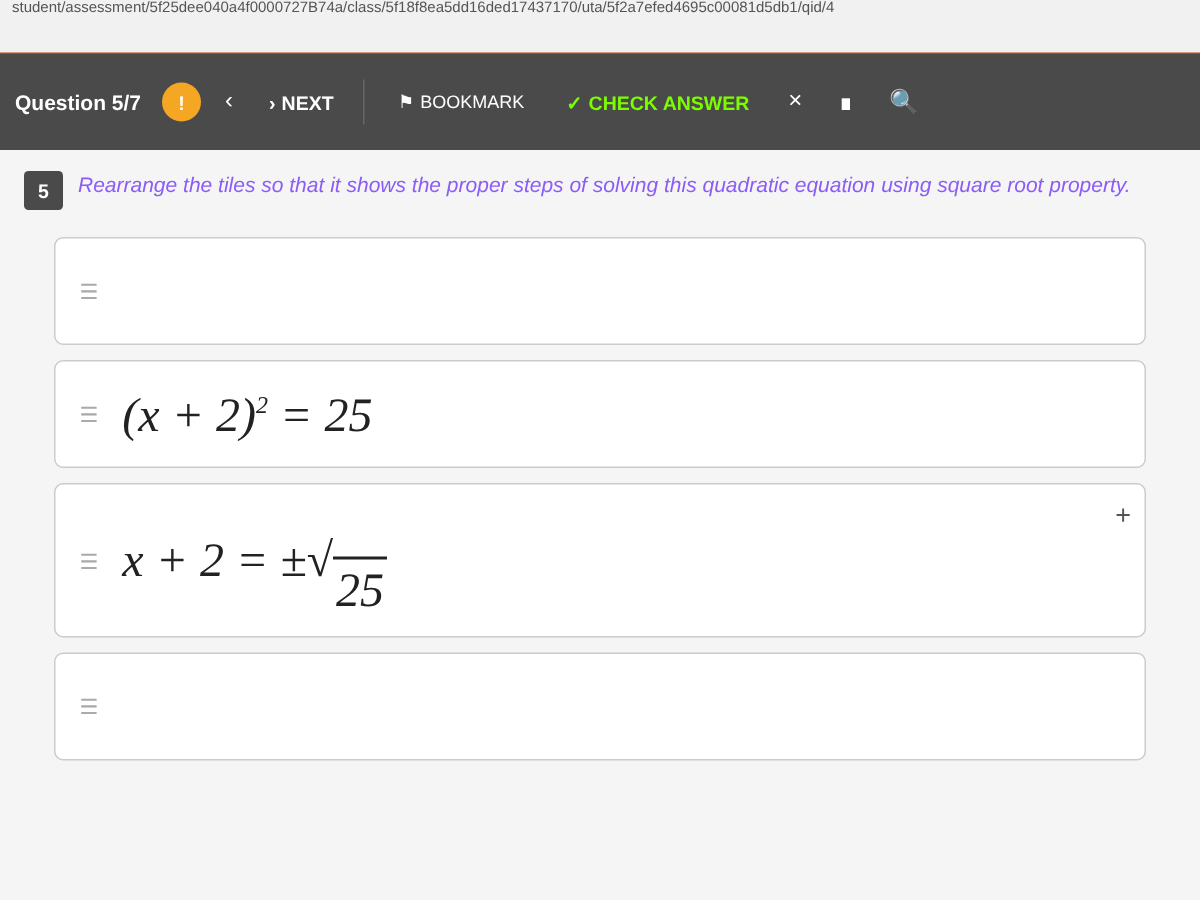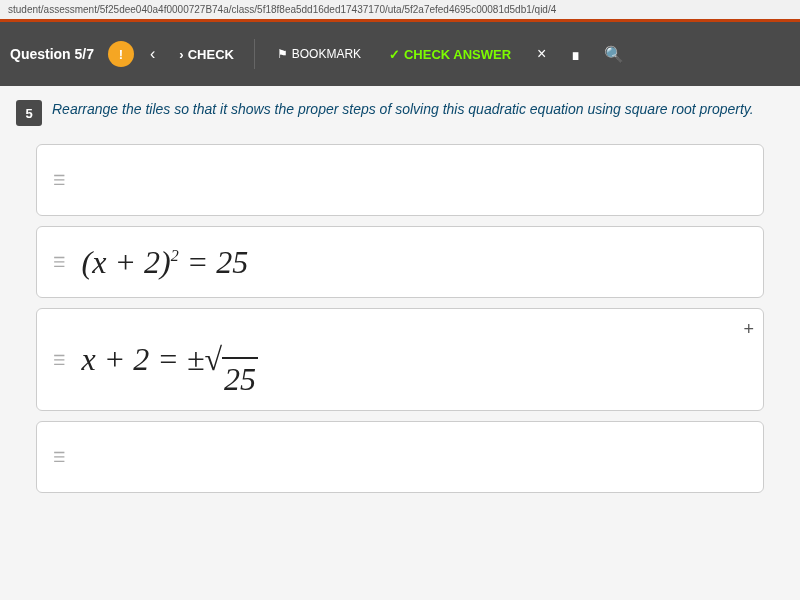--- a/index.html
+++ b/index.html
@@ -8,27 +8,27 @@
       width: 800px;
       height: 600px;
       background: #e8e8e8;
       font-family: Arial, sans-serif;
       overflow: hidden;
     }
 
     
     .url-bar {
       background: #f1f1f1;
-      height: 22px;
-      display: flex;
-      align-items: center;
+      height: 36px;
+      display: flex;
+      align-items: flex-start;
       padding: 0 8px;
       font-size: 10px;
       color: #555;
-      border-bottom: 3px solid #c2410c;
+      border-bottom: 1px solid #c2410c;
     }
 
     
     .toolbar {
       background: #4a4a4a;
       height: 64px;
       display: flex;
       align-items: center;
       padding: 0 10px;
       gap: 8px;
@@ -153,21 +153,21 @@
     }
 
     .question-header {
       display: flex;
       align-items: flex-start;
       margin-bottom: 18px;
     }
 
     .question-text {
       font-size: 14px;
-      color: #0c4a6e;
+      color: #8b5cf6;
       line-height: 1.4;
       font-style: italic;
     }
 
     
     .tiles-container {
       display: flex;
       flex-direction: column;
       gap: 10px;
       padding: 0 20px;
@@ -251,21 +251,21 @@
   <div class="alert-btn">
     <span>!</span>
   </div>
 
   <button class="nav-arrow toolbar-btn">
     <span>‹</span>
   </button>
 
   <button class="next-btn">
     <span>›</span>
-    <span>CHECK</span>
+    <span>NEXT</span>
   </button>
 
   <div class="separator"></div>
 
   <button class="bookmark-btn">
     <span>⚑</span>
     <span>BOOKMARK</span>
   </button>
 
   <button class="check-answer-btn">

